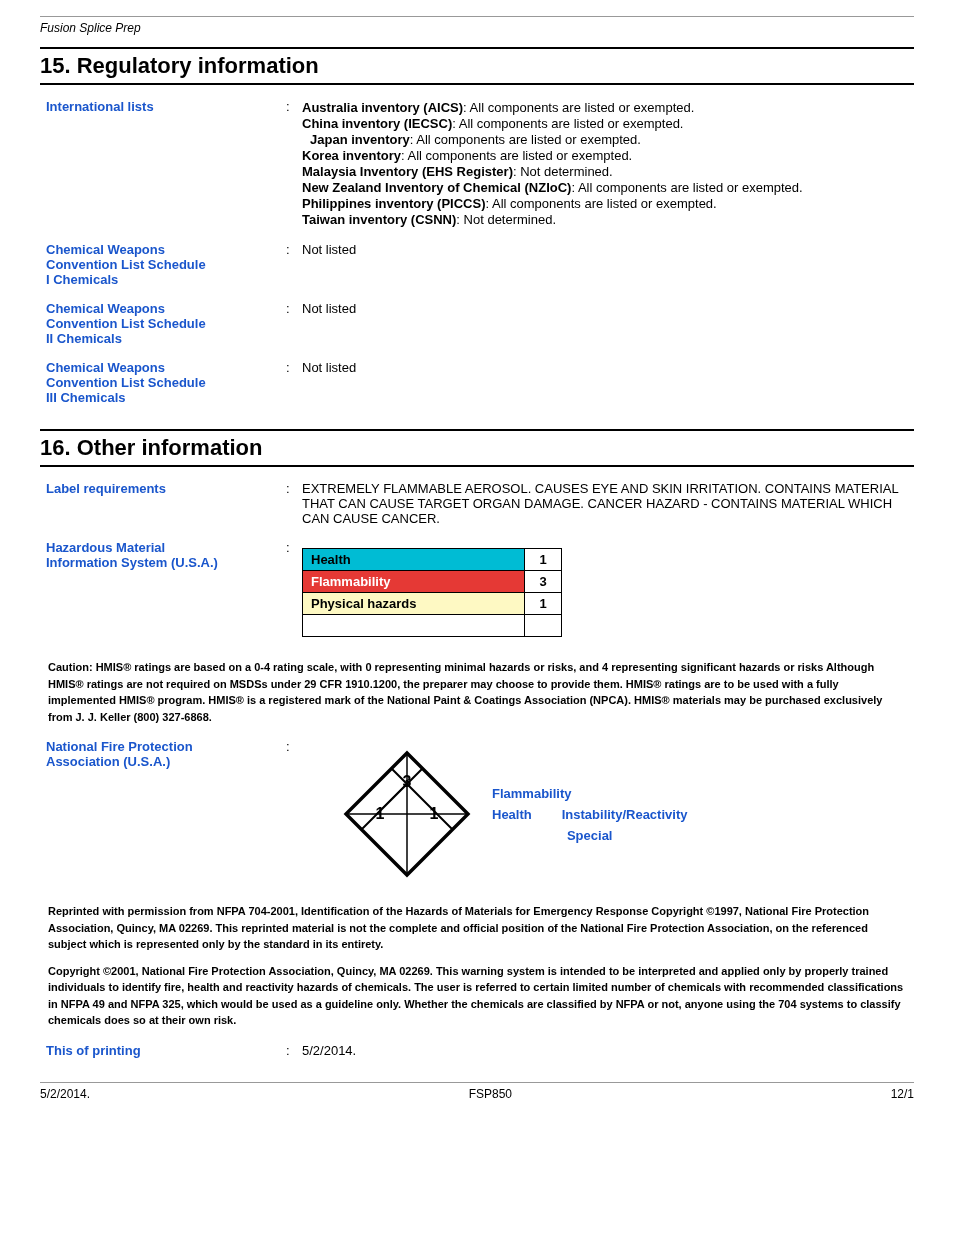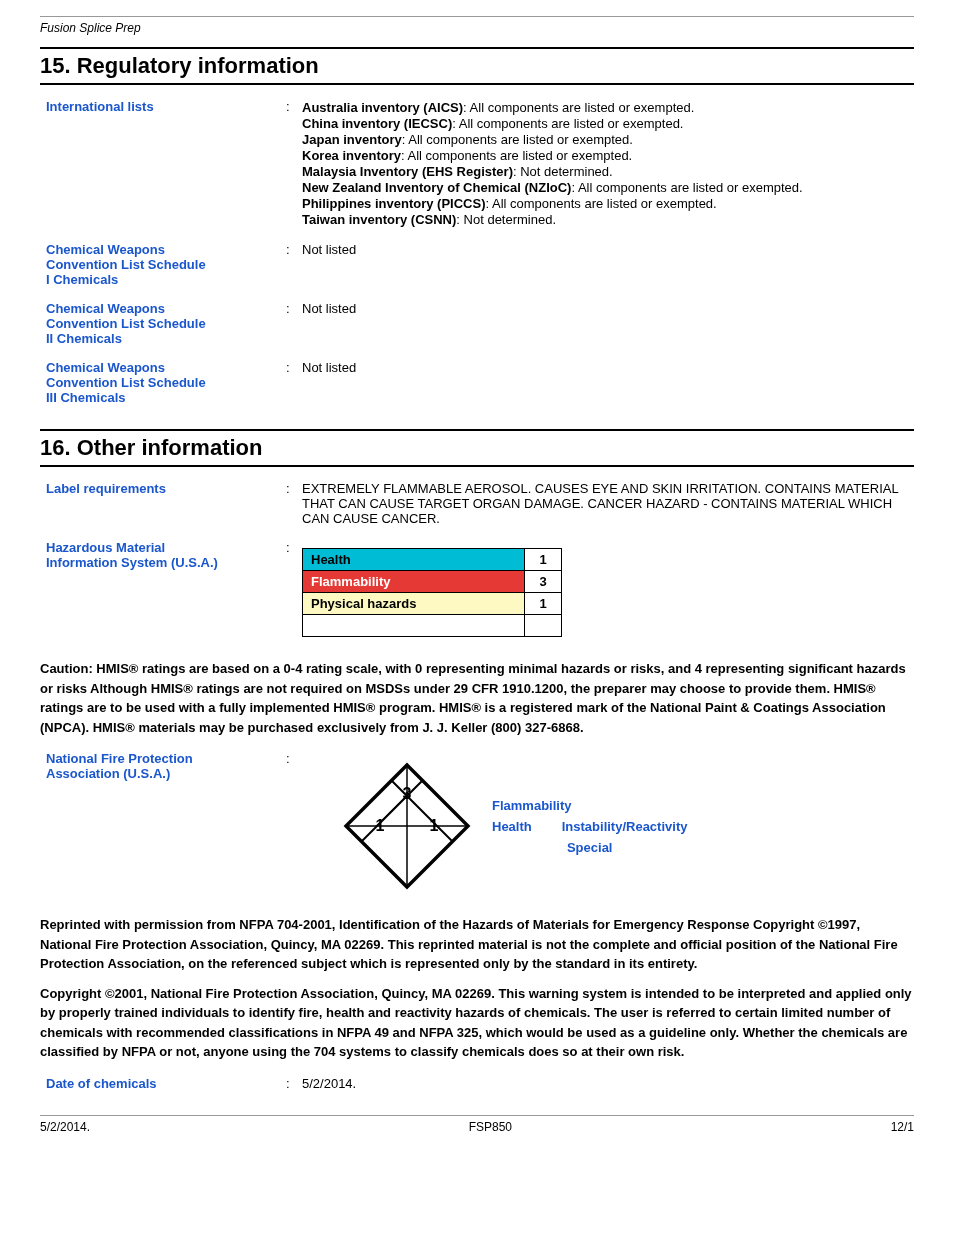--- a/index.html
+++ b/index.html
@@ -78,22 +78,22 @@
     .hmis-physical { background: #fef9c3; color: #000; }
     .hmis-ppe { background: #fff; color: #000; }
     .hmis-number { text-align: center; background: #fff; color: #000; width: 30px; border-left: 1px solid #000; }
     .nfpa-label-blue {
       color: #1a56cc;
       font-weight: bold;
       font-size: 13px;
     }
     .bold-para {
       font-weight: bold;
-      font-size: 13px;
-      margin: 10px 0;
+      font-size: 11px;
+      margin: 10px 8px;
       line-height: 1.5;
     }
     .footer-bar {
       border-top: 1px solid #999;
       margin-top: 20px;
       padding-top: 4px;
       display: flex;
       justify-content: space-between;
       font-size: 12px;
     }
@@ -114,21 +114,21 @@
       <tbody>
           <tr>
         <td class="label-col">
           <span class="blue-label">International lists</span>
         </td>
         <td class="colon-col">:</td>
         <td class="value-col">
 
         <p style="margin: 1px 0px;"><b>Australia inventory (AICS)</b>: All components are listed or exempted.</p>
               <p style="margin: 1px 0px;"><b>China inventory (IECSC)</b>: All components are listed or exempted.</p>
-              <p style="margin: 1px 0px;"><b>Japan inventory</b>: All components are listed or exempted.</p>
+              <p style="margin: 1px 8px;"><b>Japan inventory</b>: All components are listed or exempted.</p>
               <p style="margin: 1px 0px;"><b>Korea inventory</b>: All components are listed or exempted.</p>
               <p style="margin: 1px 0px;"><b>Malaysia Inventory (EHS Register)</b>: Not determined.</p>
               <p style="margin: 1px 0px;"><b>New Zealand Inventory of Chemical (NZIoC)</b>: All components are listed or exempted.</p>
               <p style="margin: 1px 0px;"><b>Philippines inventory (PICCS)</b>: All components are listed or exempted.</p>
               <p style="margin: 1px 0px;"><b>Taiwan inventory (CSNN)</b>: Not determined.</p>
             </td>
       </tr>
     </tbody>
       </table>
 
@@ -282,21 +282,21 @@
       </table>
 
     <p class="bold-para">Reprinted with permission from NFPA 704-2001, Identification of the Hazards of Materials for Emergency Response Copyright ©1997, National Fire Protection Association, Quincy, MA 02269. This reprinted material is not the complete and official position of the National Fire Protection Association, on the referenced subject which is represented only by the standard in its entirety.</p>
 
     <p class="bold-para">Copyright ©2001, National Fire Protection Association, Quincy, MA 02269. This warning system is intended to be interpreted and applied only by properly trained individuals to identify fire, health and reactivity hazards of chemicals. The user is referred to certain limited number of chemicals with recommended classifications in NFPA 49 and NFPA 325, which would be used as a guideline only. Whether the chemicals are classified by NFPA or not, anyone using the 704 systems to classify chemicals does so at their own risk.</p>
 
     <table class="info-table">
       <tbody>
           <tr>
         <td class="label-col">
-          <span class="blue-label">Date of chemicals</span>
+          <span class="blue-label">This of printing</span>
         </td>
         <td class="colon-col">:</td>
         <td class="value-col">5/2/2014.</td>
       </tr>
     </tbody>
       </table>
   </div>
 
   <div class="footer-bar">
     <span>5/2/2014.</span>

